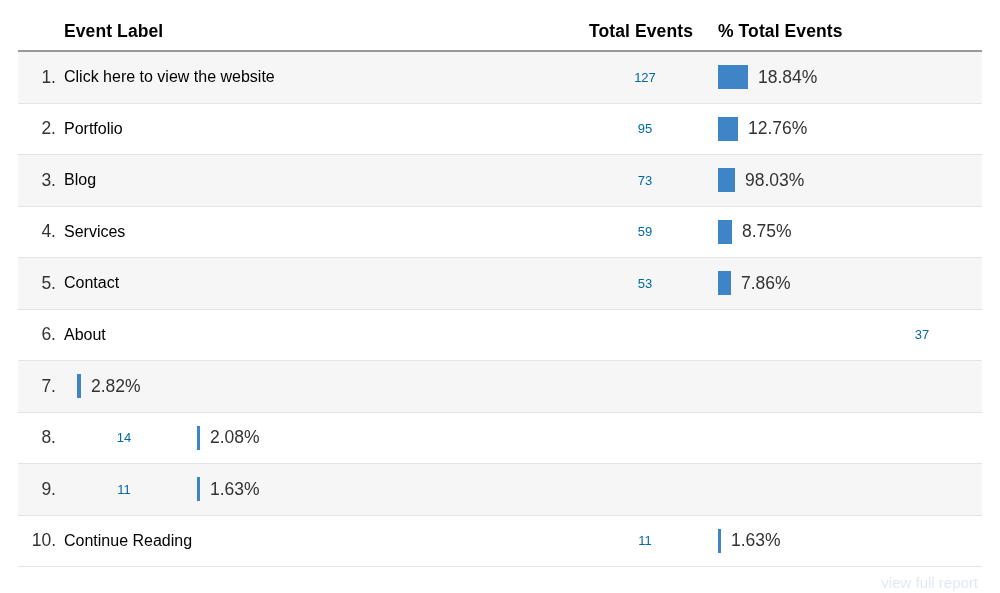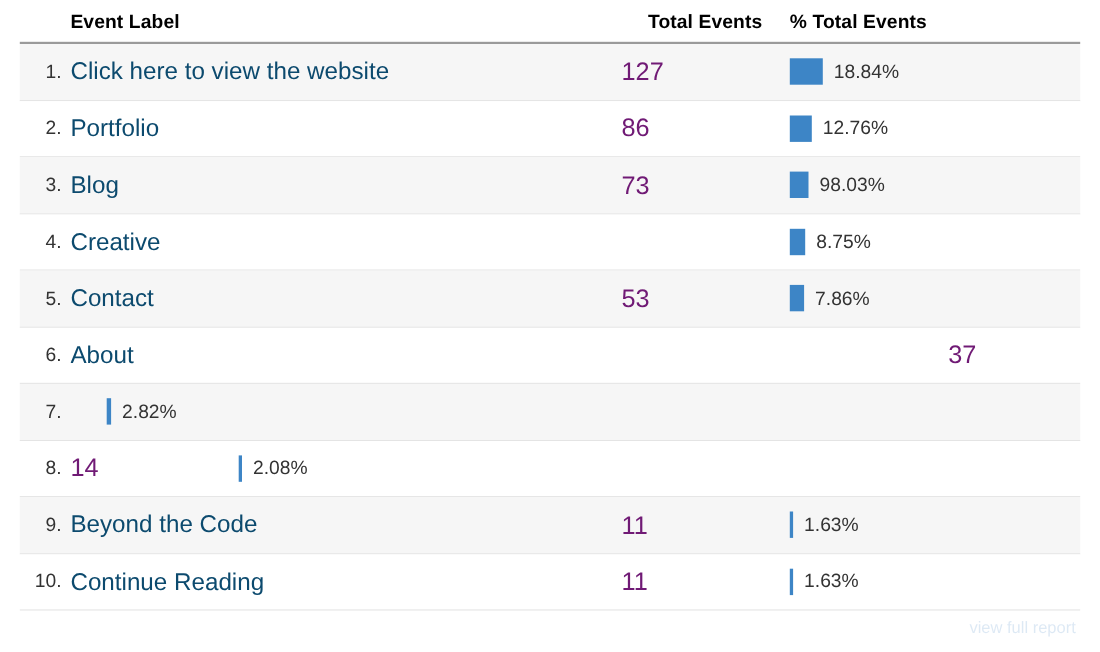--- a/index.html
+++ b/index.html
@@ -16,21 +16,21 @@
     position: absolute;
     left: 18px;
     top: 0;
     width: 964px;
   }
 
   
   .thead {
     display: flex;
     align-items: flex-end;
-    height: 40px;
+    height: 52px;
     padding-bottom: 8px;
     border-bottom: 2px solid #9a9a9a;
   }
 
   .th {
     font-size: 17.5px;
     font-weight: bold;
     color: #000000;
     letter-spacing: 0.1px;
     white-space: nowrap;
@@ -55,41 +55,41 @@
     flex: 0 0 46px;
     font-size: 17.5px;
     color: #333333;
     text-align: right;
     padding-right: 8px;
     white-space: nowrap;
   }
 
   .cell-label {
     flex: 1 1 auto;
-    font-size: 22px;
-    color: #0c4a6e;
+    font-size: 16px;
+    color: #000000;
     white-space: nowrap;
     overflow: hidden;
     text-overflow: ellipsis;
     cursor: pointer;
   }
 
   .cell-total {
     flex: 0 0 auto;
     width: 120px;
-    text-align: left;
-    font-size: 23px;
-    color: #701a75;
+    text-align: center;
+    font-size: 13px;
+    color: #0369a1;
     white-space: nowrap;
   }
 
   .cell-pct {
     flex: 0 0 auto;
     width: 264px;
-    margin-left: 33px;
+    margin-left: 13px;
     display: flex;
     align-items: center;
   }
 
   .bar {
     height: 24px;
     background: #3d85c6;
     flex: 0 0 auto;
   }
 
@@ -133,38 +133,39 @@
         <span class="cell-label">Click here to view the website</span>
         <span class="cell-total">127</span>
         <span class="cell-pct">
           <span class="bar" style="width: 30px; background: rgb(61, 133, 198);"></span>
           <span class="pct-text">18.84%</span>
         </span>
       </div>
       <div class="row">
         <span class="cell-rank">2.</span>
         <span class="cell-label">Portfolio</span>
-        <span class="cell-total">86</span>
+        <span class="cell-total">95</span>
         <span class="cell-pct">
           <span class="bar" style="width: 20px; background: rgb(61, 133, 198);"></span>
           <span class="pct-text">12.76%</span>
         </span>
       </div>
       <div class="row odd">
         <span class="cell-rank">3.</span>
         <span class="cell-label">Blog</span>
         <span class="cell-total">73</span>
         <span class="cell-pct">
           <span class="bar" style="width: 17px; background: rgb(61, 133, 198);"></span>
           <span class="pct-text">98.03%</span>
         </span>
       </div>
       <div class="row">
         <span class="cell-rank">4.</span>
-        <span class="cell-label">Creative</span>
+        <span class="cell-label">Services</span>
+        <span class="cell-total">59</span>
         <span class="cell-pct">
           <span class="bar" style="width: 14px; background: rgb(61, 133, 198);"></span>
           <span class="pct-text">8.75%</span>
         </span>
       </div>
       <div class="row odd">
         <span class="cell-rank">5.</span>
         <span class="cell-label">Contact</span>
         <span class="cell-total">53</span>
         <span class="cell-pct">
@@ -187,21 +188,20 @@
       <div class="row">
         <span class="cell-rank">8.</span>
         <span class="cell-total">14</span>
         <span class="cell-pct">
           <span class="bar" style="width: 3px; background: rgb(61, 133, 198);"></span>
           <span class="pct-text">2.08%</span>
         </span>
       </div>
       <div class="row odd">
         <span class="cell-rank">9.</span>
-        <span class="cell-label">Beyond the Code</span>
         <span class="cell-total">11</span>
         <span class="cell-pct">
           <span class="bar" style="width: 3px; background: rgb(61, 133, 198);"></span>
           <span class="pct-text">1.63%</span>
         </span>
       </div>
       <div class="row">
         <span class="cell-rank">10.</span>
         <span class="cell-label">Continue Reading</span>
         <span class="cell-total">11</span>

